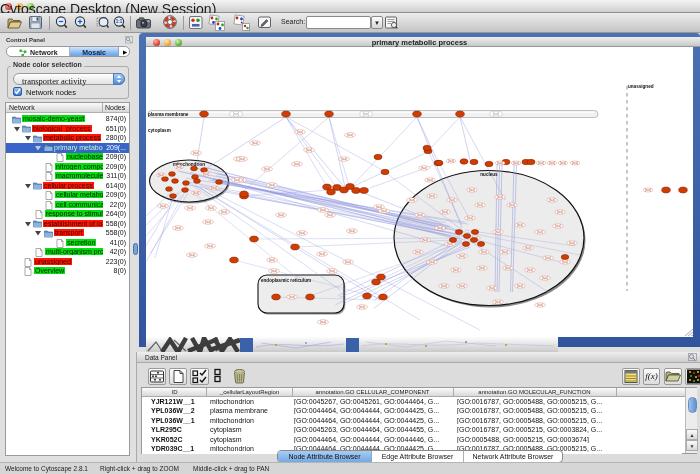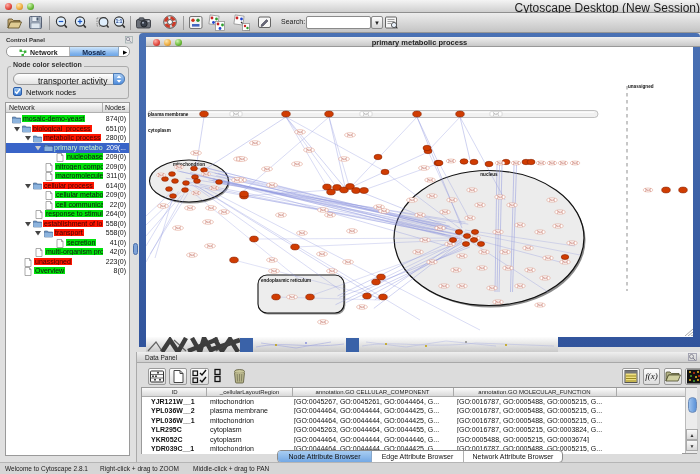--- a/index.html
+++ b/index.html
@@ -4,21 +4,21 @@
 *{margin:0;padding:0;box-sizing:border-box;}
 html,body{width:700px;height:474px;overflow:hidden;}
 body{font-family:"Liberation Sans",sans-serif;background:#dfdfdf;position:relative;}
 .abs{position:absolute;}
 .light{width:7px;height:7px;border-radius:50%;position:absolute;top:3px;}
 </style></head><body>
 <div class="abs" style="left:0;top:0;width:700px;height:13px;background:linear-gradient(#f4f4f4,#cfcfcf);border-bottom:1px solid #8f8f8f;">
  <div class="light" style="left:5px;background:radial-gradient(circle at 35% 30%,#ffb0a8,#e0443a 60%,#9c1f16);"></div>
  <div class="light" style="left:16px;background:radial-gradient(circle at 35% 30%,#ffe9b0,#eda93c 60%,#b06f10);"></div>
  <div class="light" style="left:27px;background:radial-gradient(circle at 35% 30%,#d2f4b4,#67b836 60%,#3a7a14);"></div>
- <div class="abs" style="left:0;top:1px;width:700px;text-align:right;font-size:12px;color:#1c1c1c;">Cytoscape Desktop (New Session)</div>
+ <div class="abs" style="left:0;top:1px;width:700px;text-align:left;font-size:14px;color:#1c1c1c;">Cytoscape Desktop (New Session)</div>
 </div>
 <div class="abs" style="left:0;top:13px;width:700px;height:20px;background:linear-gradient(#ededed,#c4c4c4);border-bottom:1px solid #969696;">
     <div class="abs" style="left:49px;top:3px;width:1px;height:14px;background:#9a9a9a;"></div>
     <div class="abs" style="left:130px;top:3px;width:1px;height:14px;background:#9a9a9a;"></div>
     <div class="abs" style="left:183px;top:3px;width:1px;height:14px;background:#9a9a9a;"></div>
     <svg class="abs" style="left:0;top:0;" width="700" height="20" viewBox="0 0 700 20">
 
  <g transform="translate(7,3)">
         <path d="M1 12 L1 4 Q1 3 2 3 L5 3 L6.5 4.5 L13 4.5 L13 6 L3.5 6 Z" fill="#c8ad78" stroke="#5a4a20" stroke-width="0.8"></path>
         <path d="M1 12 L3.5 6 L14.5 6 L12 12 Z" fill="#e0cb92" stroke="#5a4a20" stroke-width="0.8"></path>
@@ -136,21 +136,21 @@
    <div class="abs" style="left:23px;top:2px;font-size:7px;font-weight:bold;color:#222;">Network</div>
  </div>
  <div class="abs" style="left:63px;top:0;width:49px;height:11px;background:linear-gradient(#cfe6fb,#7fb2ec 60%,#5e9ce4);border-right:1px solid #8aa8c8;text-align:center;">
    <div style="font-size:7px;font-weight:bold;color:#10254a;line-height:11px;">Mosaic</div>
  </div>
  <div class="abs" style="left:112px;top:0;width:12px;height:11px;font-size:5.5px;color:#000;text-align:center;line-height:11px;">▶</div>
 </div>
 <div class="abs" style="left:7px;top:66px;width:122px;height:33px;border:1px solid #ababab;border-radius:3px;"></div>
 <div class="abs" style="left:11px;top:61px;background:#e0e0e0;padding:0 2px;font-size:7px;font-weight:bold;color:#333;">Node color selection</div>
 <div class="abs" style="left:13px;top:73px;width:112px;height:12px;background:linear-gradient(#ffffff,#e2e2e2);border:1px solid #9a9a9a;border-radius:6px;">
-  <div class="abs" style="left:24px;top:1.5px;font-size:8.5px;color:#111;">transporter activity</div>
+  <div class="abs" style="left:8px;top:1.5px;font-size:8.5px;color:#111;font-family:Liberation Serif, serif;">transporter activity</div>
   <div class="abs" style="left:99px;top:-1px;width:12px;height:12px;background:linear-gradient(#a8ccf4,#4f8cdc);border:1px solid #4c7cb8;border-radius:0 6px 6px 0;">
     <svg style="display:block" width="10" height="10" viewBox="0 0 10 10">
         <path d="M5 1.2 L7.3 4 L2.7 4 Z" fill="#fff"></path>
         <path d="M5 8.8 L7.3 6 L2.7 6 Z" fill="#fff"></path>
       </svg>
   </div>
 </div>
 <div class="abs" style="left:13px;top:87px;width:9px;height:9px;background:linear-gradient(#9cc6f0,#3878d0);border:1px solid #2a5ca8;border-radius:2px;">
   <svg style="display:block" width="7" height="7" viewBox="0 0 7 7">
       <path d="M1 3.6 L2.8 5.4 L6 1" stroke="#fff" stroke-width="1.4" fill="none"></path>

